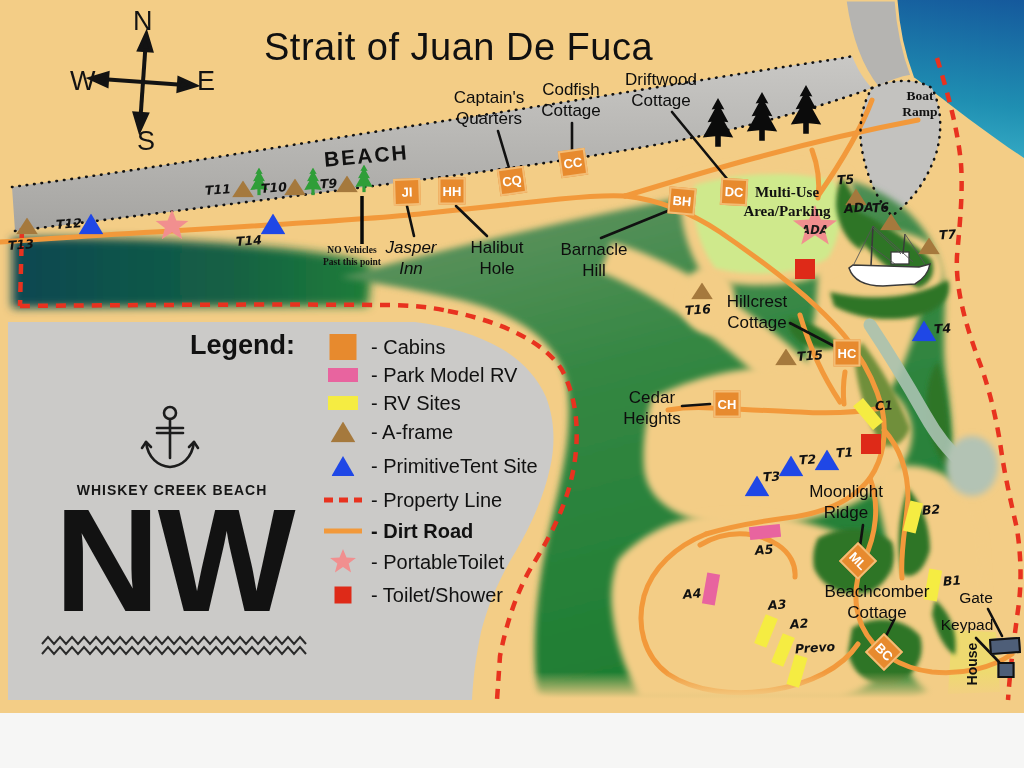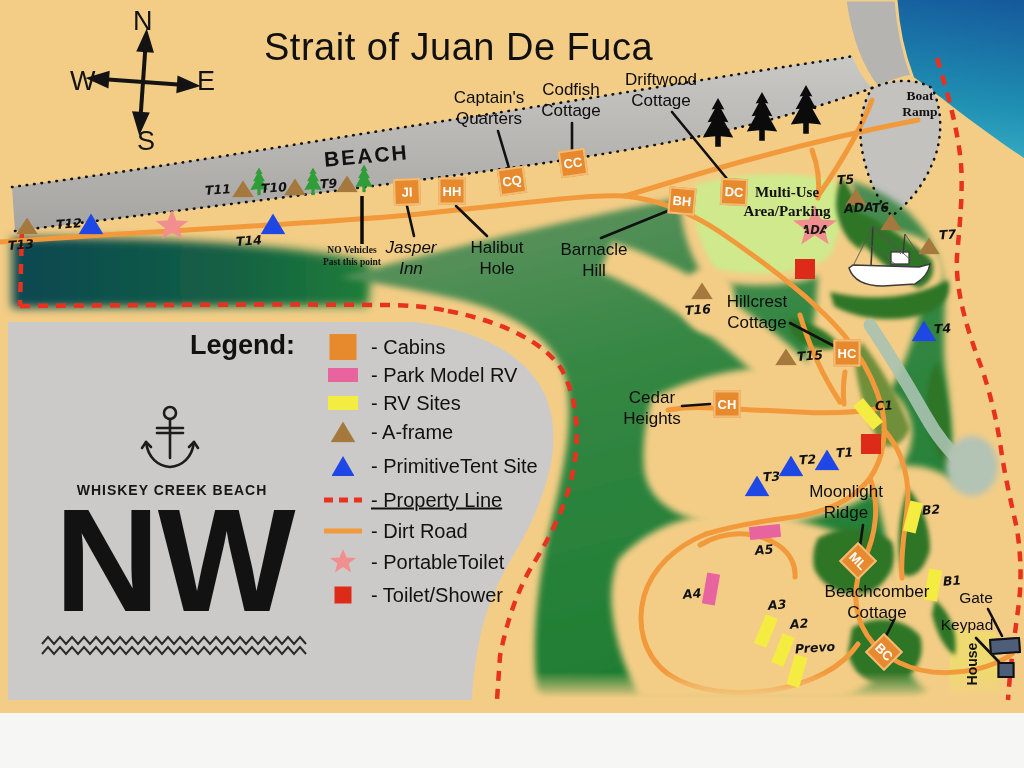--- a/index.html
+++ b/index.html
@@ -342,22 +342,22 @@
         <div class="legend-label" style="left: 371px; top: 347px;">- Cabins</div>
         <div class="m sw sw-park-model" style="left: 343px; top: 375px;"></div>
         <div class="legend-label" style="left: 371px; top: 375px;">- Park Model RV</div>
         <div class="m sw sw-rv-sites" style="left: 343px; top: 403px;"></div>
         <div class="legend-label" style="left: 371px; top: 403px;">- RV Sites</div>
         <div class="m sw sw-a-frame" style="left: 343px; top: 432px;"></div>
         <div class="legend-label" style="left: 371px; top: 432px;">- A-frame</div>
         <div class="m sw sw-tent" style="left: 343px; top: 466px;"></div>
         <div class="legend-label" style="left: 371px; top: 466px;">- PrimitiveTent Site</div>
         <div class="m sw sw-property-line" style="left: 343px; top: 500px;"></div>
-        <div class="legend-label" style="left: 371px; top: 500px; text-decoration: underline;">- Property Line</div>
+        <div class="legend-label" style="left: 371px; top: 500px;">- Property Line</div>
         <div class="m sw sw-dirt-road" style="left: 343px; top: 531px;"></div>
-        <div class="legend-label" style="left: 371px; top: 531px;">- Dirt Road</div>
+        <div class="legend-label" style="left: 371px; top: 531px; font-weight: bold;">- Dirt Road</div>
         <div class="m sw sw-portable-toilet" style="left: 343px; top: 562px;"></div>
         <div class="legend-label" style="left: 371px; top: 562px;">- PortableToilet</div>
         <div class="m sw sw-toilet-shower" style="left: 343px; top: 595px;"></div>
         <div class="legend-label" style="left: 371px; top: 595px;">- Toilet/Shower</div>
       </div>
   </div>
 </div>
 
 </body></html>

